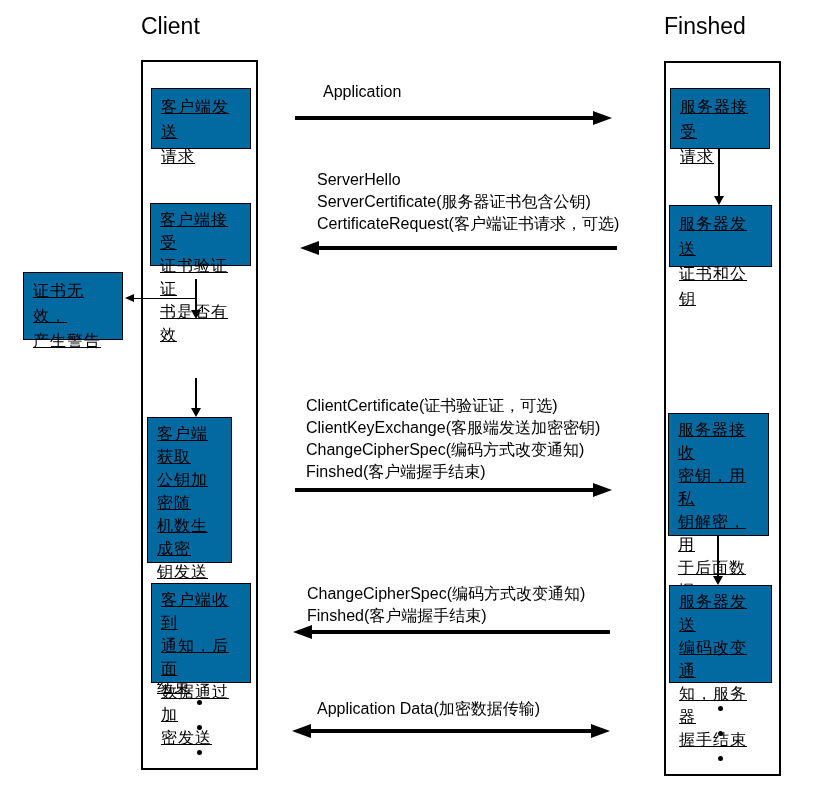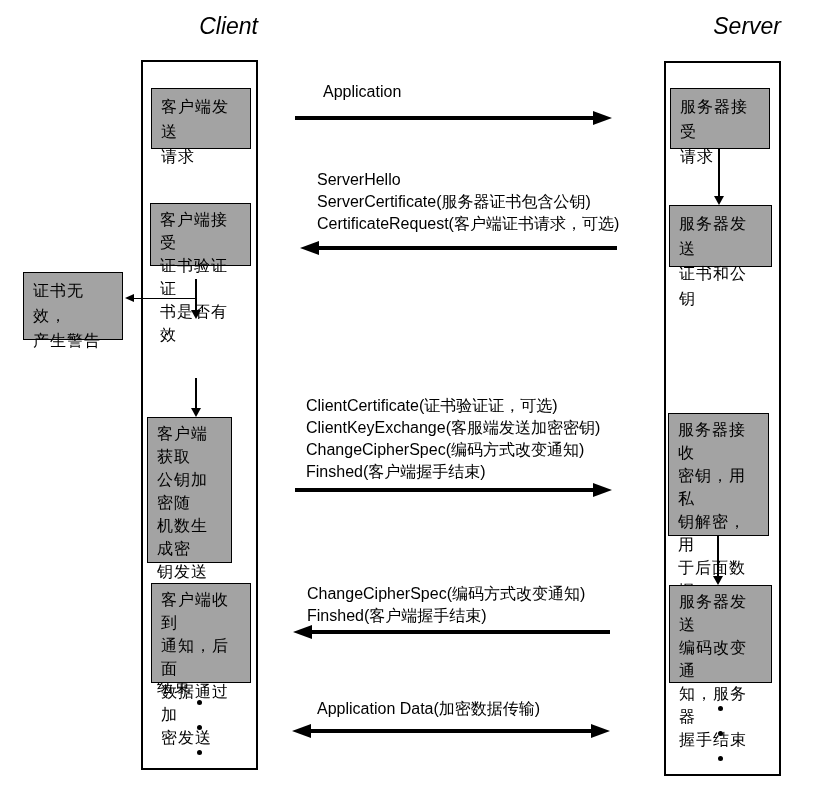--- a/index.html
+++ b/index.html
@@ -1,22 +1,22 @@
 <!DOCTYPE html>
 <html><head>
 <meta charset="utf-8">
 <style>
   html,body{margin:0;padding:0;background:#ffffff;}
   .stage{position:relative;width:830px;height:795px;background:#ffffff;overflow:hidden;
          font-family:"Liberation Sans",sans-serif;color:#000;}
-  .title{position:absolute;width:117px;text-align:right;font-size:23px;line-height:26px;font-style:italic;}
+  .title{position:absolute;width:117px;text-align:left;font-size:23px;line-height:26px;}
   .lifeline{position:absolute;border:2px solid #000;background:#fff;box-sizing:border-box;}
-  .node{position:absolute;box-sizing:border-box;border:1px solid #000;background:#a3a3a3;
+  .node{position:absolute;box-sizing:border-box;border:1px solid #000;background:#0369a1;
         font-size:16px;line-height:23px;letter-spacing:1px;padding:4px 16px 0 9px;
-        white-space:pre-line;}
+        white-space:pre-line;text-decoration:underline;}
   .lh25{line-height:25px;padding-top:5px;}
   .msg-label{position:absolute;font-size:16px;line-height:22px;white-space:nowrap;}
   
   .h-arrow{position:absolute;height:14px;}
   .h-line{position:absolute;top:5px;height:4px;background:#000;}
   .head-right{position:absolute;right:0;top:0;width:0;height:0;
               border-top:7px solid transparent;border-bottom:7px solid transparent;
               border-left:19px solid #000;}
   .head-left{position:absolute;left:0;top:0;width:0;height:0;
              border-top:7px solid transparent;border-bottom:7px solid transparent;
@@ -35,21 +35,21 @@
                border-right:9px solid #000;}
   .dots{position:absolute;display:flex;flex-direction:column;gap:20px;}
   .dot{width:5px;height:5px;border-radius:50%;background:#000;}
 </style>
 </head>
 <body>
 
 <div class="stage">
 
   <div class="title" style="left:141px;top:13px">Client</div>
-  <div class="title" style="left:664px;top:13px">Server</div>
+  <div class="title" style="left:664px;top:13px">Finshed</div>
 
   <div class="lifeline" style="left:141px;top:60px;width:117px;height:710px"></div>
   <div class="lifeline" style="left:664px;top:61px;width:117px;height:715px"></div>
 
   <div class="node lh25" style="left:151px;top:88px;width:100px;height:61px">客户端发送
 请求</div>
   <div class="node" style="left:150px;top:203px;width:101px;height:63px">客户端接受
 证书验证证
 书是否有效</div>
   <div class="node" style="left:147px;top:417px;width:85px;height:146px">客户端获取

